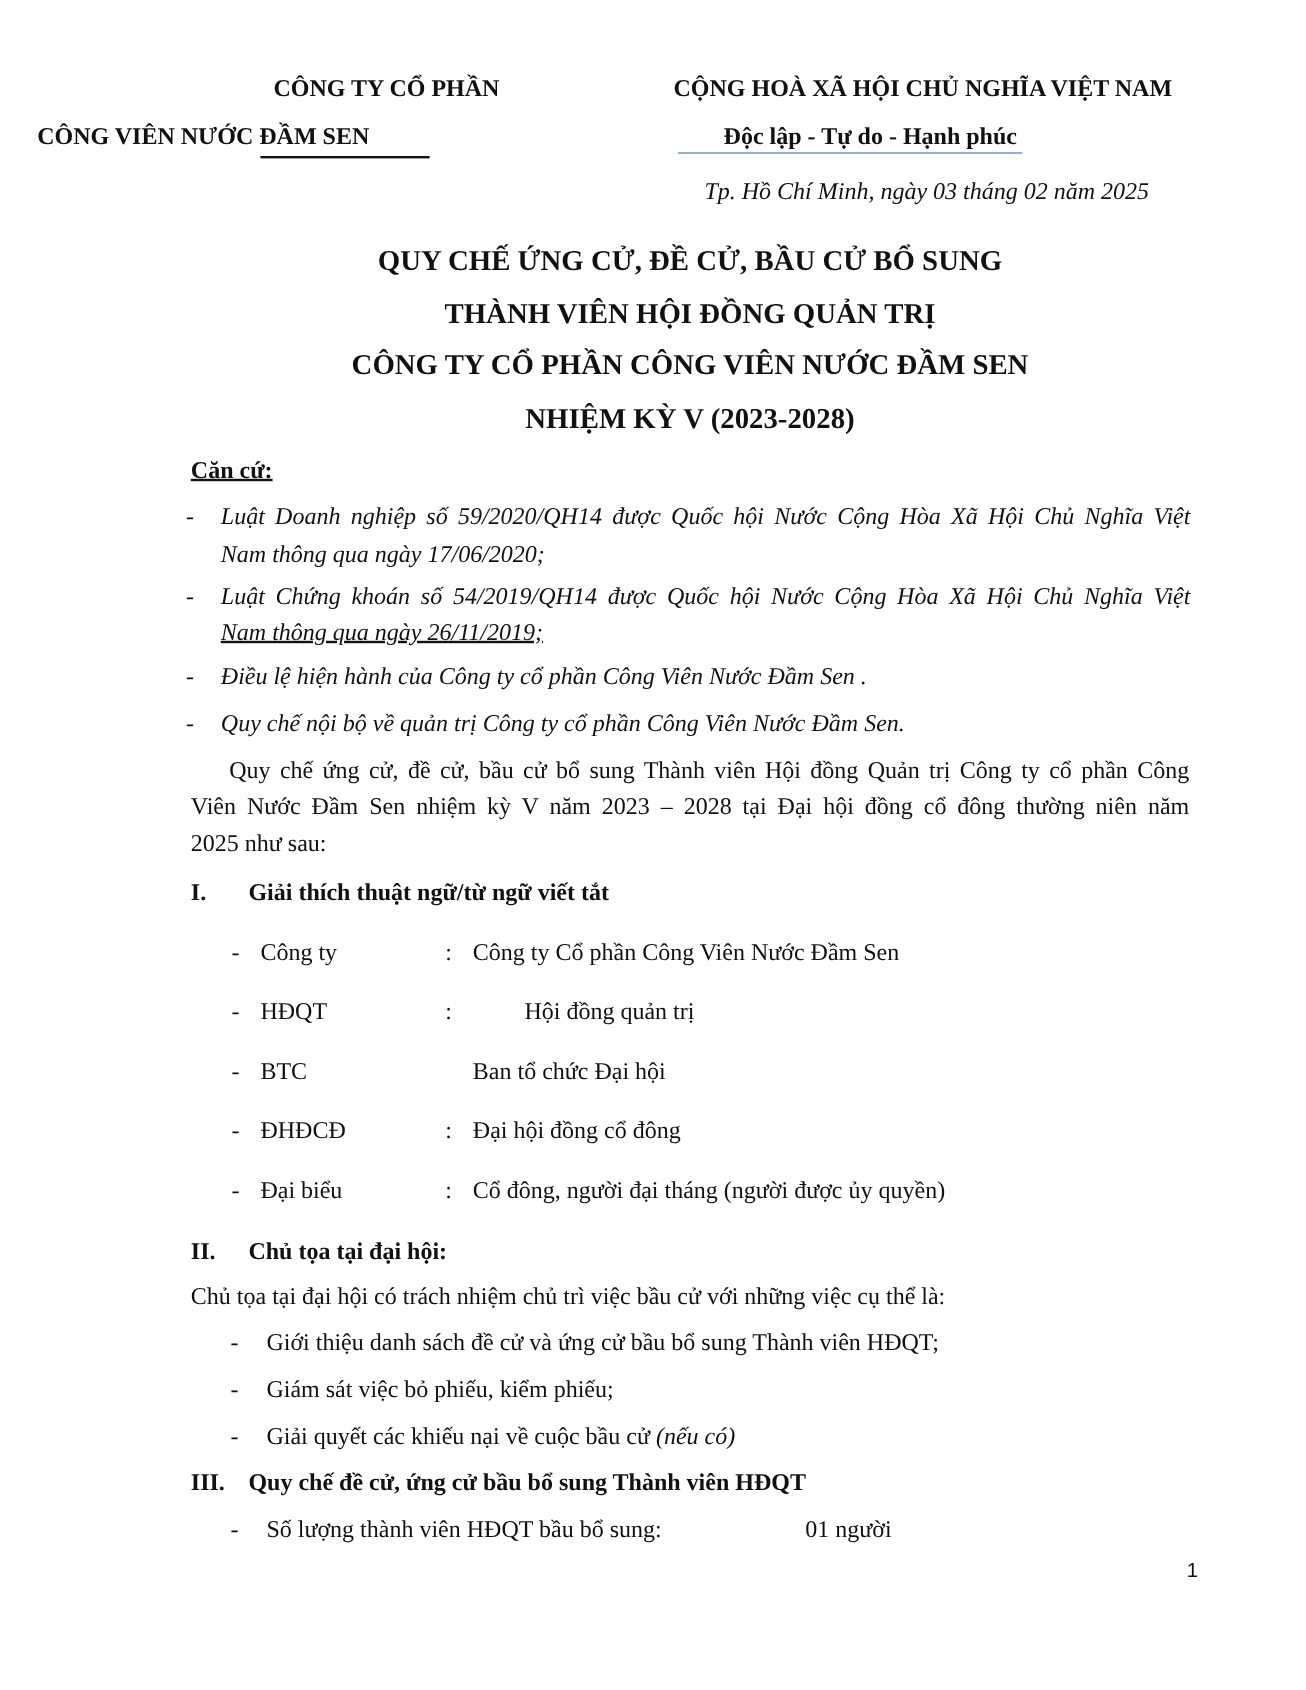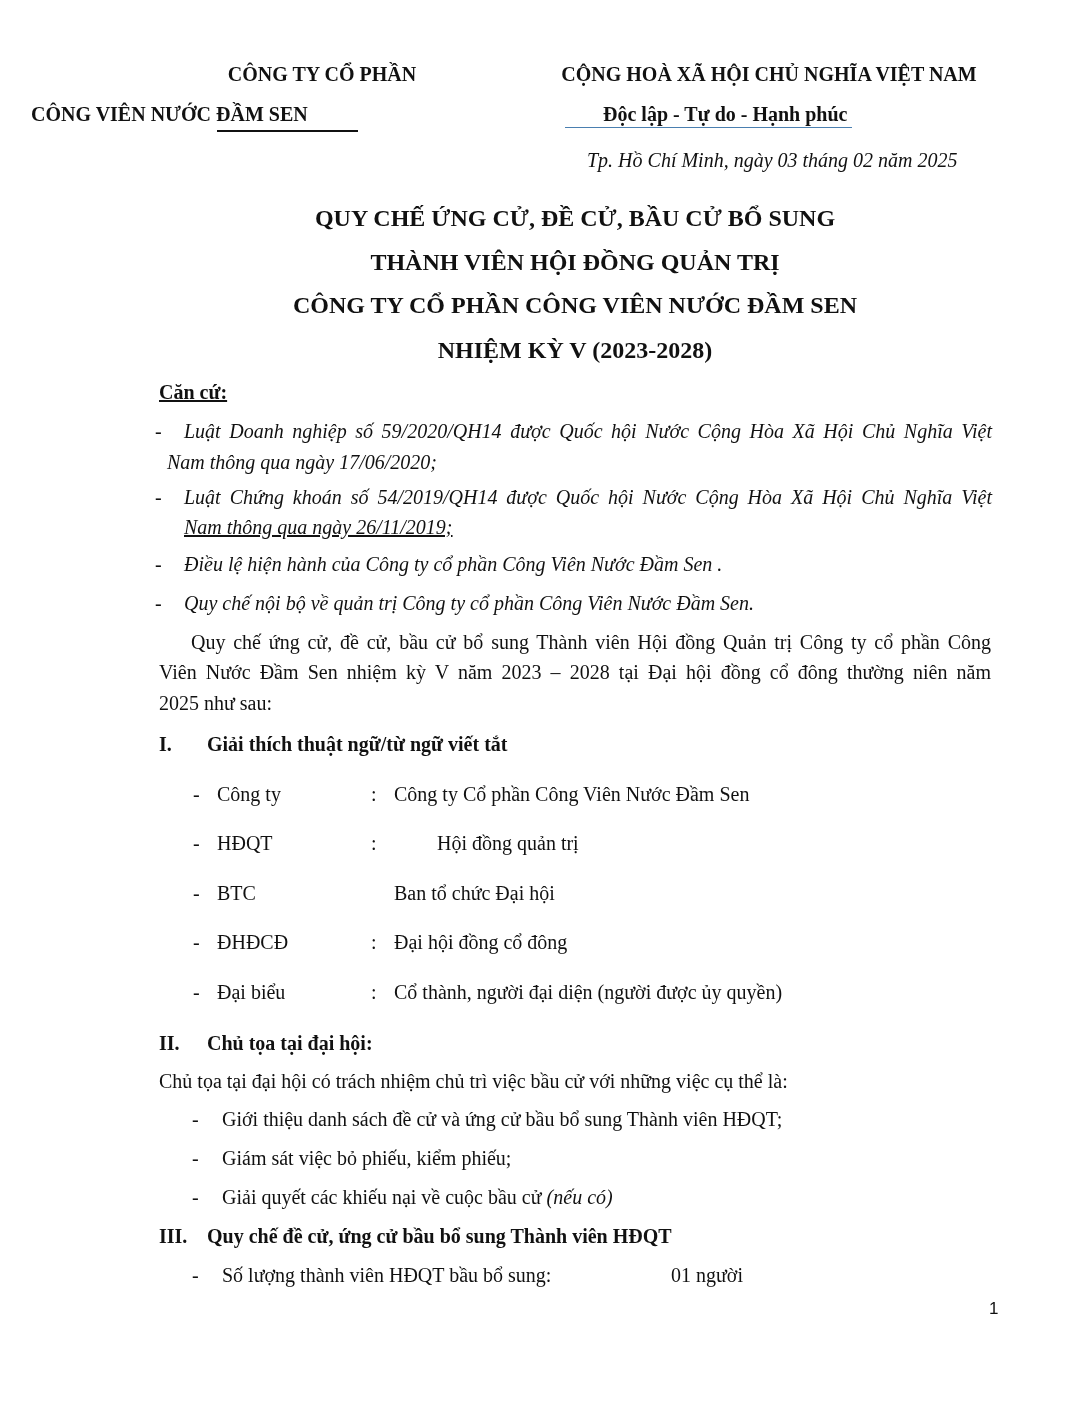--- a/index.html
+++ b/index.html
@@ -32,21 +32,21 @@
 
 <div class="abs title" style="top:205px;">QUY CHẾ ỨNG CỬ, ĐỀ CỬ, BẦU CỬ BỔ SUNG</div>
 <div class="abs title" style="top:249px;">THÀNH VIÊN HỘI ĐỒNG QUẢN TRỊ</div>
 <div class="abs title" style="top:292px;">CÔNG TY CỔ PHẦN CÔNG VIÊN NƯỚC ĐẦM SEN</div>
 <div class="abs title" style="top:337px;">NHIỆM KỲ V (2023-2028)</div>
 
 <div class="abs body-text bold" style="left:128px; top:381px; text-decoration:underline;">Căn cứ:</div>
 
 <div class="abs body-text" style="left:124px; top:420px;">-</div>
 <div class="abs body-text ital justify" style="left:153px; top:420px; width:808px;">Luật Doanh nghiệp số 59/2020/QH14 được Quốc hội Nước Cộng Hòa Xã Hội Chủ Nghĩa Việt</div>
-<div class="abs body-text ital" style="left:136px; top:451px;">Nam thông qua ngày 17/06/2020;</div>
+<div class="abs body-text ital" style="left:153px; top:451px;">Nam thông qua ngày 17/06/2020;</div>
 
 <div class="abs body-text" style="left:124px; top:486px;">-</div>
 <div class="abs body-text ital justify" style="left:153px; top:486px; width:808px;">Luật Chứng khoán số 54/2019/QH14 được Quốc hội Nước Cộng Hòa Xã Hội Chủ Nghĩa Việt</div>
 <div class="abs body-text ital" style="left:153px; top:516px;text-decoration:underline;">Nam thông qua ngày 26/11/2019;</div>
 
 <div class="abs body-text" style="left:124px; top:553px;">-</div>
 <div class="abs body-text ital" style="left:153px; top:553px;">Điều lệ hiện hành của Công ty cổ phần Công Viên Nước Đầm Sen .</div>
 
 <div class="abs body-text" style="left:124px; top:592px;">-</div>
 <div class="abs body-text ital" style="left:153px; top:592px;">Quy chế nội bộ về quản trị Công ty cổ phần Công Viên Nước Đầm Sen.</div>
@@ -75,21 +75,21 @@
   <div class="abs body-text" style="left:363px; top:882px;">Ban tổ chức Đại hội</div>
 
   <div class="abs body-text" style="left:162px; top:931px;">-</div>
   <div class="abs body-text" style="left:186px; top:931px;">ĐHĐCĐ</div>
   <div class="abs body-text" style="left:340px; top:931px;">:</div>
   <div class="abs body-text" style="left:363px; top:931px;">Đại hội đồng cổ đông</div>
 
   <div class="abs body-text" style="left:162px; top:981px;">-</div>
   <div class="abs body-text" style="left:186px; top:981px;">Đại biểu</div>
   <div class="abs body-text" style="left:340px; top:981px;">:</div>
-  <div class="abs body-text" style="left:363px; top:981px;">Cổ thành, người đại diện (người được ủy quyền)</div>
+  <div class="abs body-text" style="left:363px; top:981px;">Cổ đông, người đại tháng (người được ủy quyền)</div>
 </div>
 
 <div class="abs body-text bold" style="left:128px; top:1032px;">II.</div>
 <div class="abs body-text bold" style="left:176px; top:1032px;">Chủ tọa tại đại hội:</div>
 <div class="abs body-text" style="left:128px; top:1070px;">Chủ tọa tại đại hội có trách nhiệm chủ trì việc bầu cử với những việc cụ thể là:</div>
 
 <div class="abs body-text" style="left:161px; top:1108px;">-</div>
 <div class="abs body-text" style="left:191px; top:1108px;">Giới thiệu danh sách đề cử và ứng cử bầu bổ sung Thành viên HĐQT;</div>
 
 <div class="abs body-text" style="left:161px; top:1147px;">-</div>

